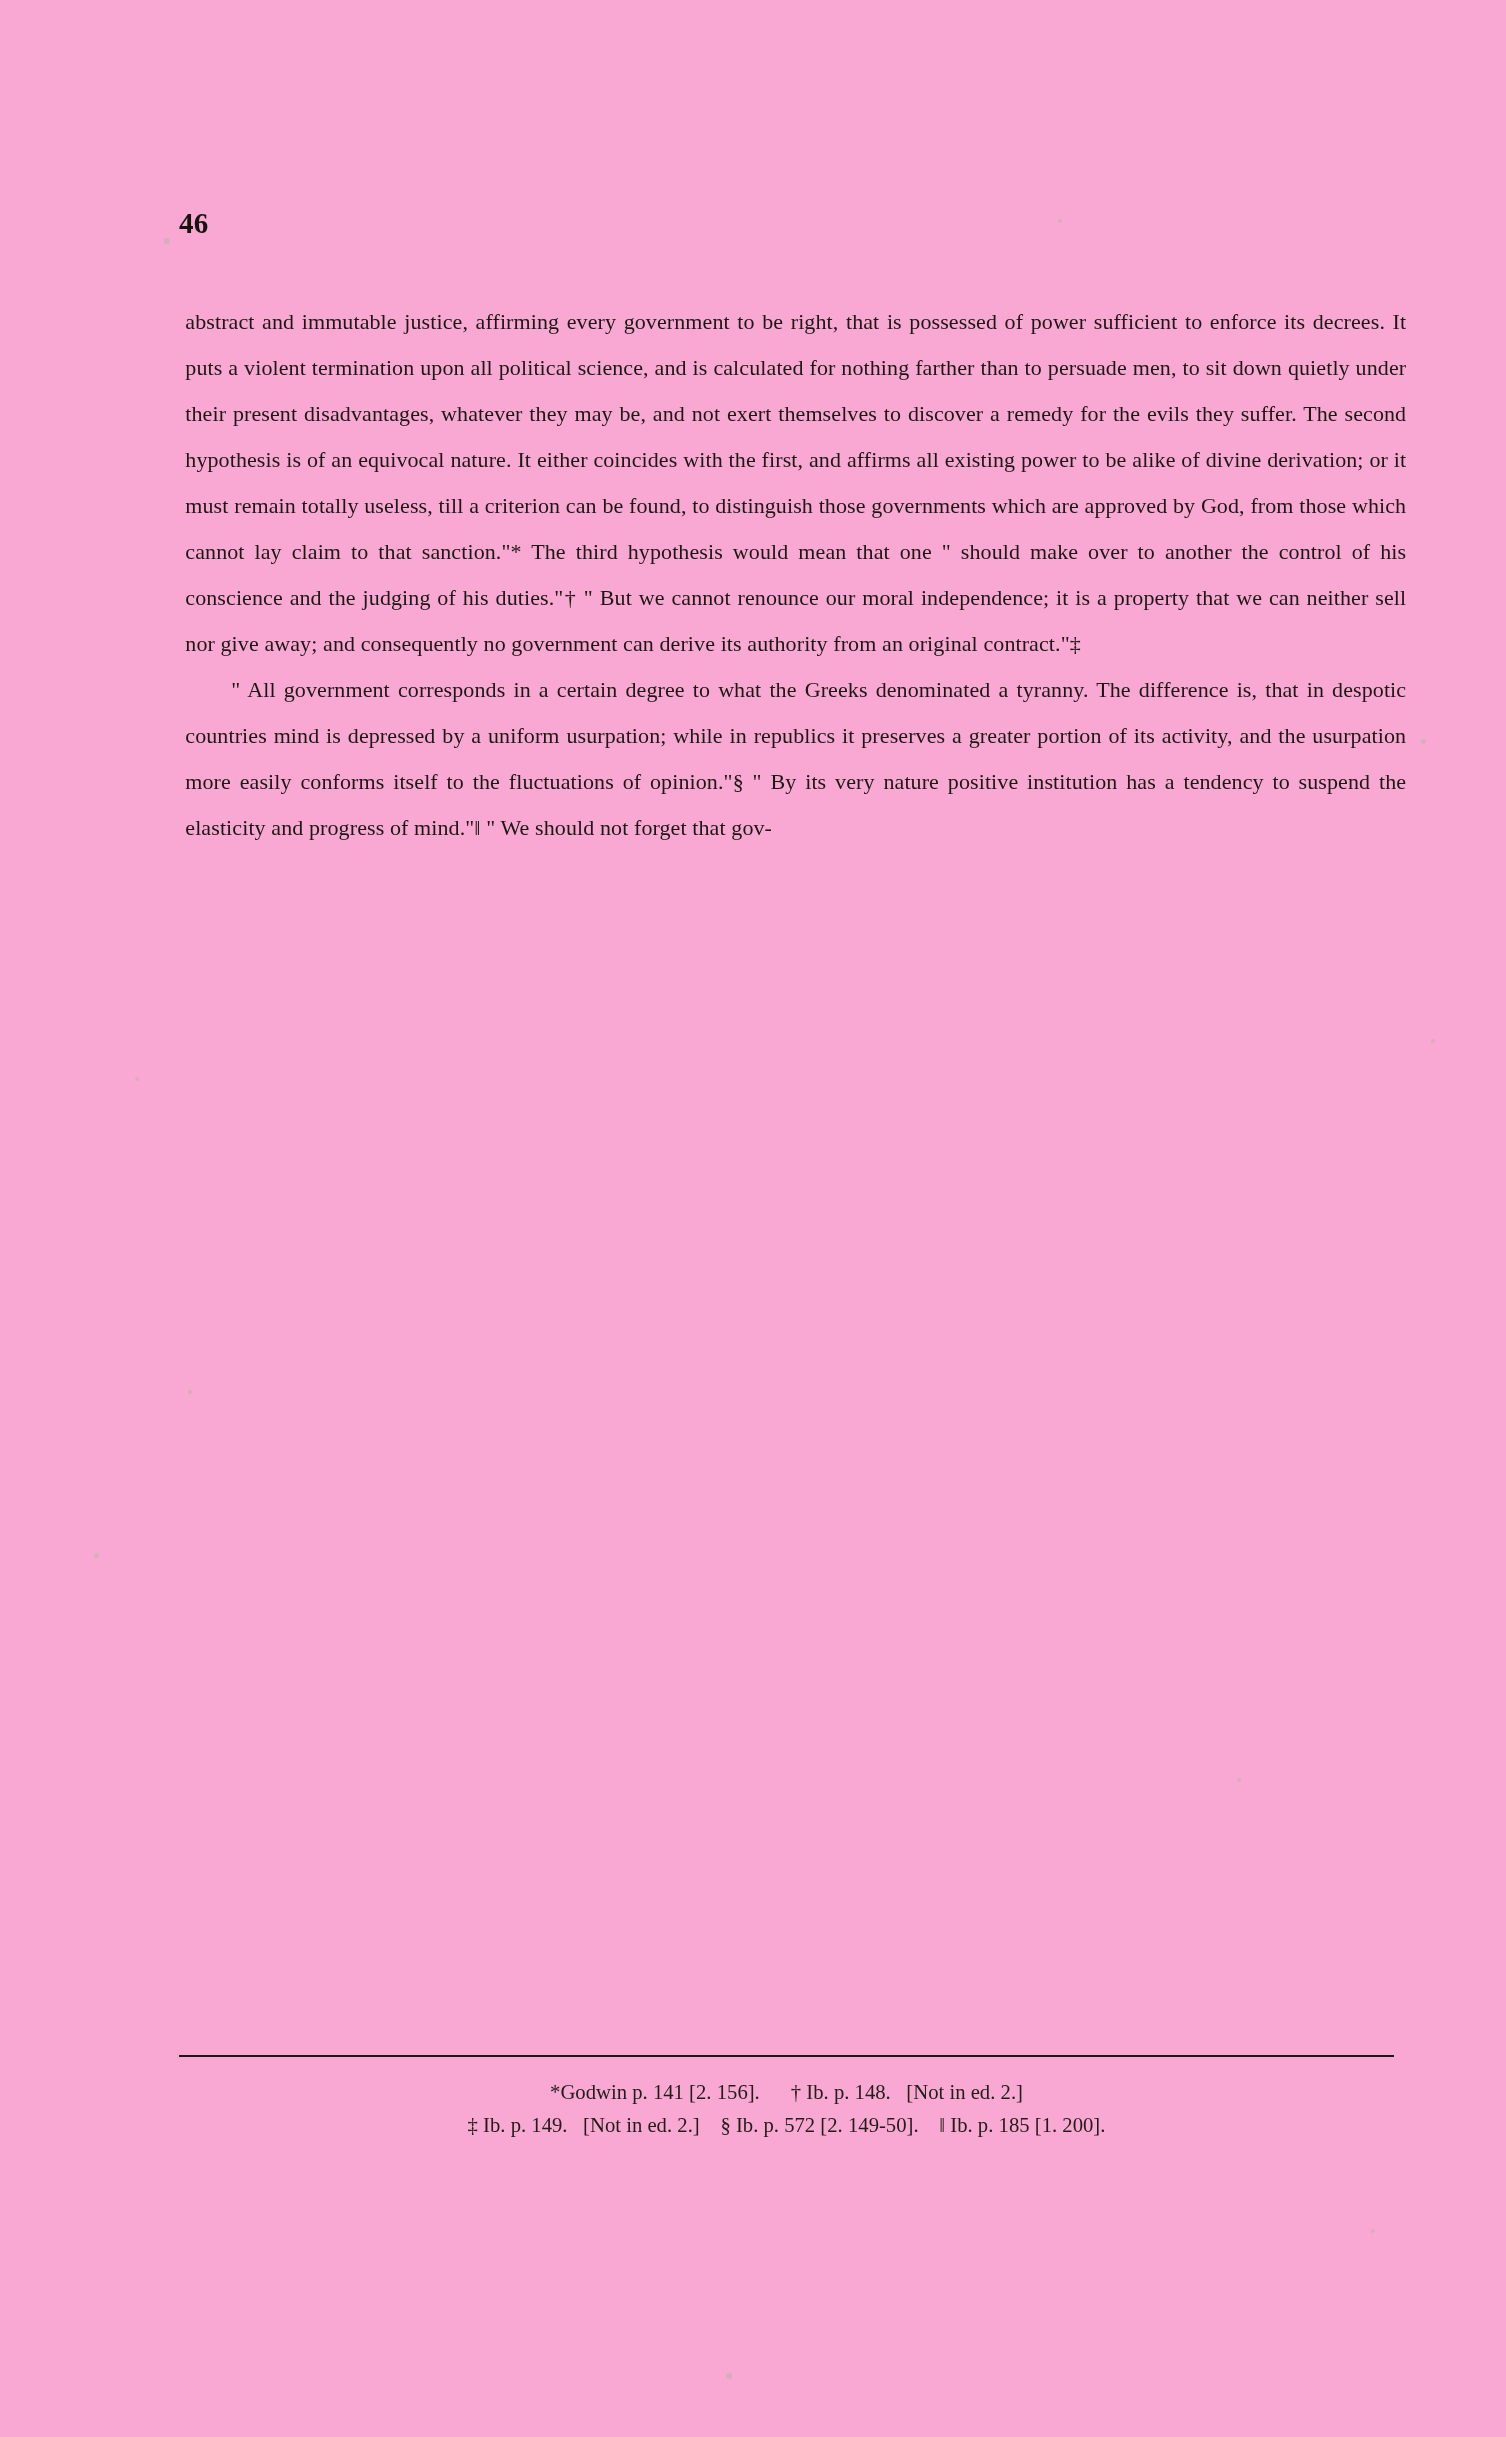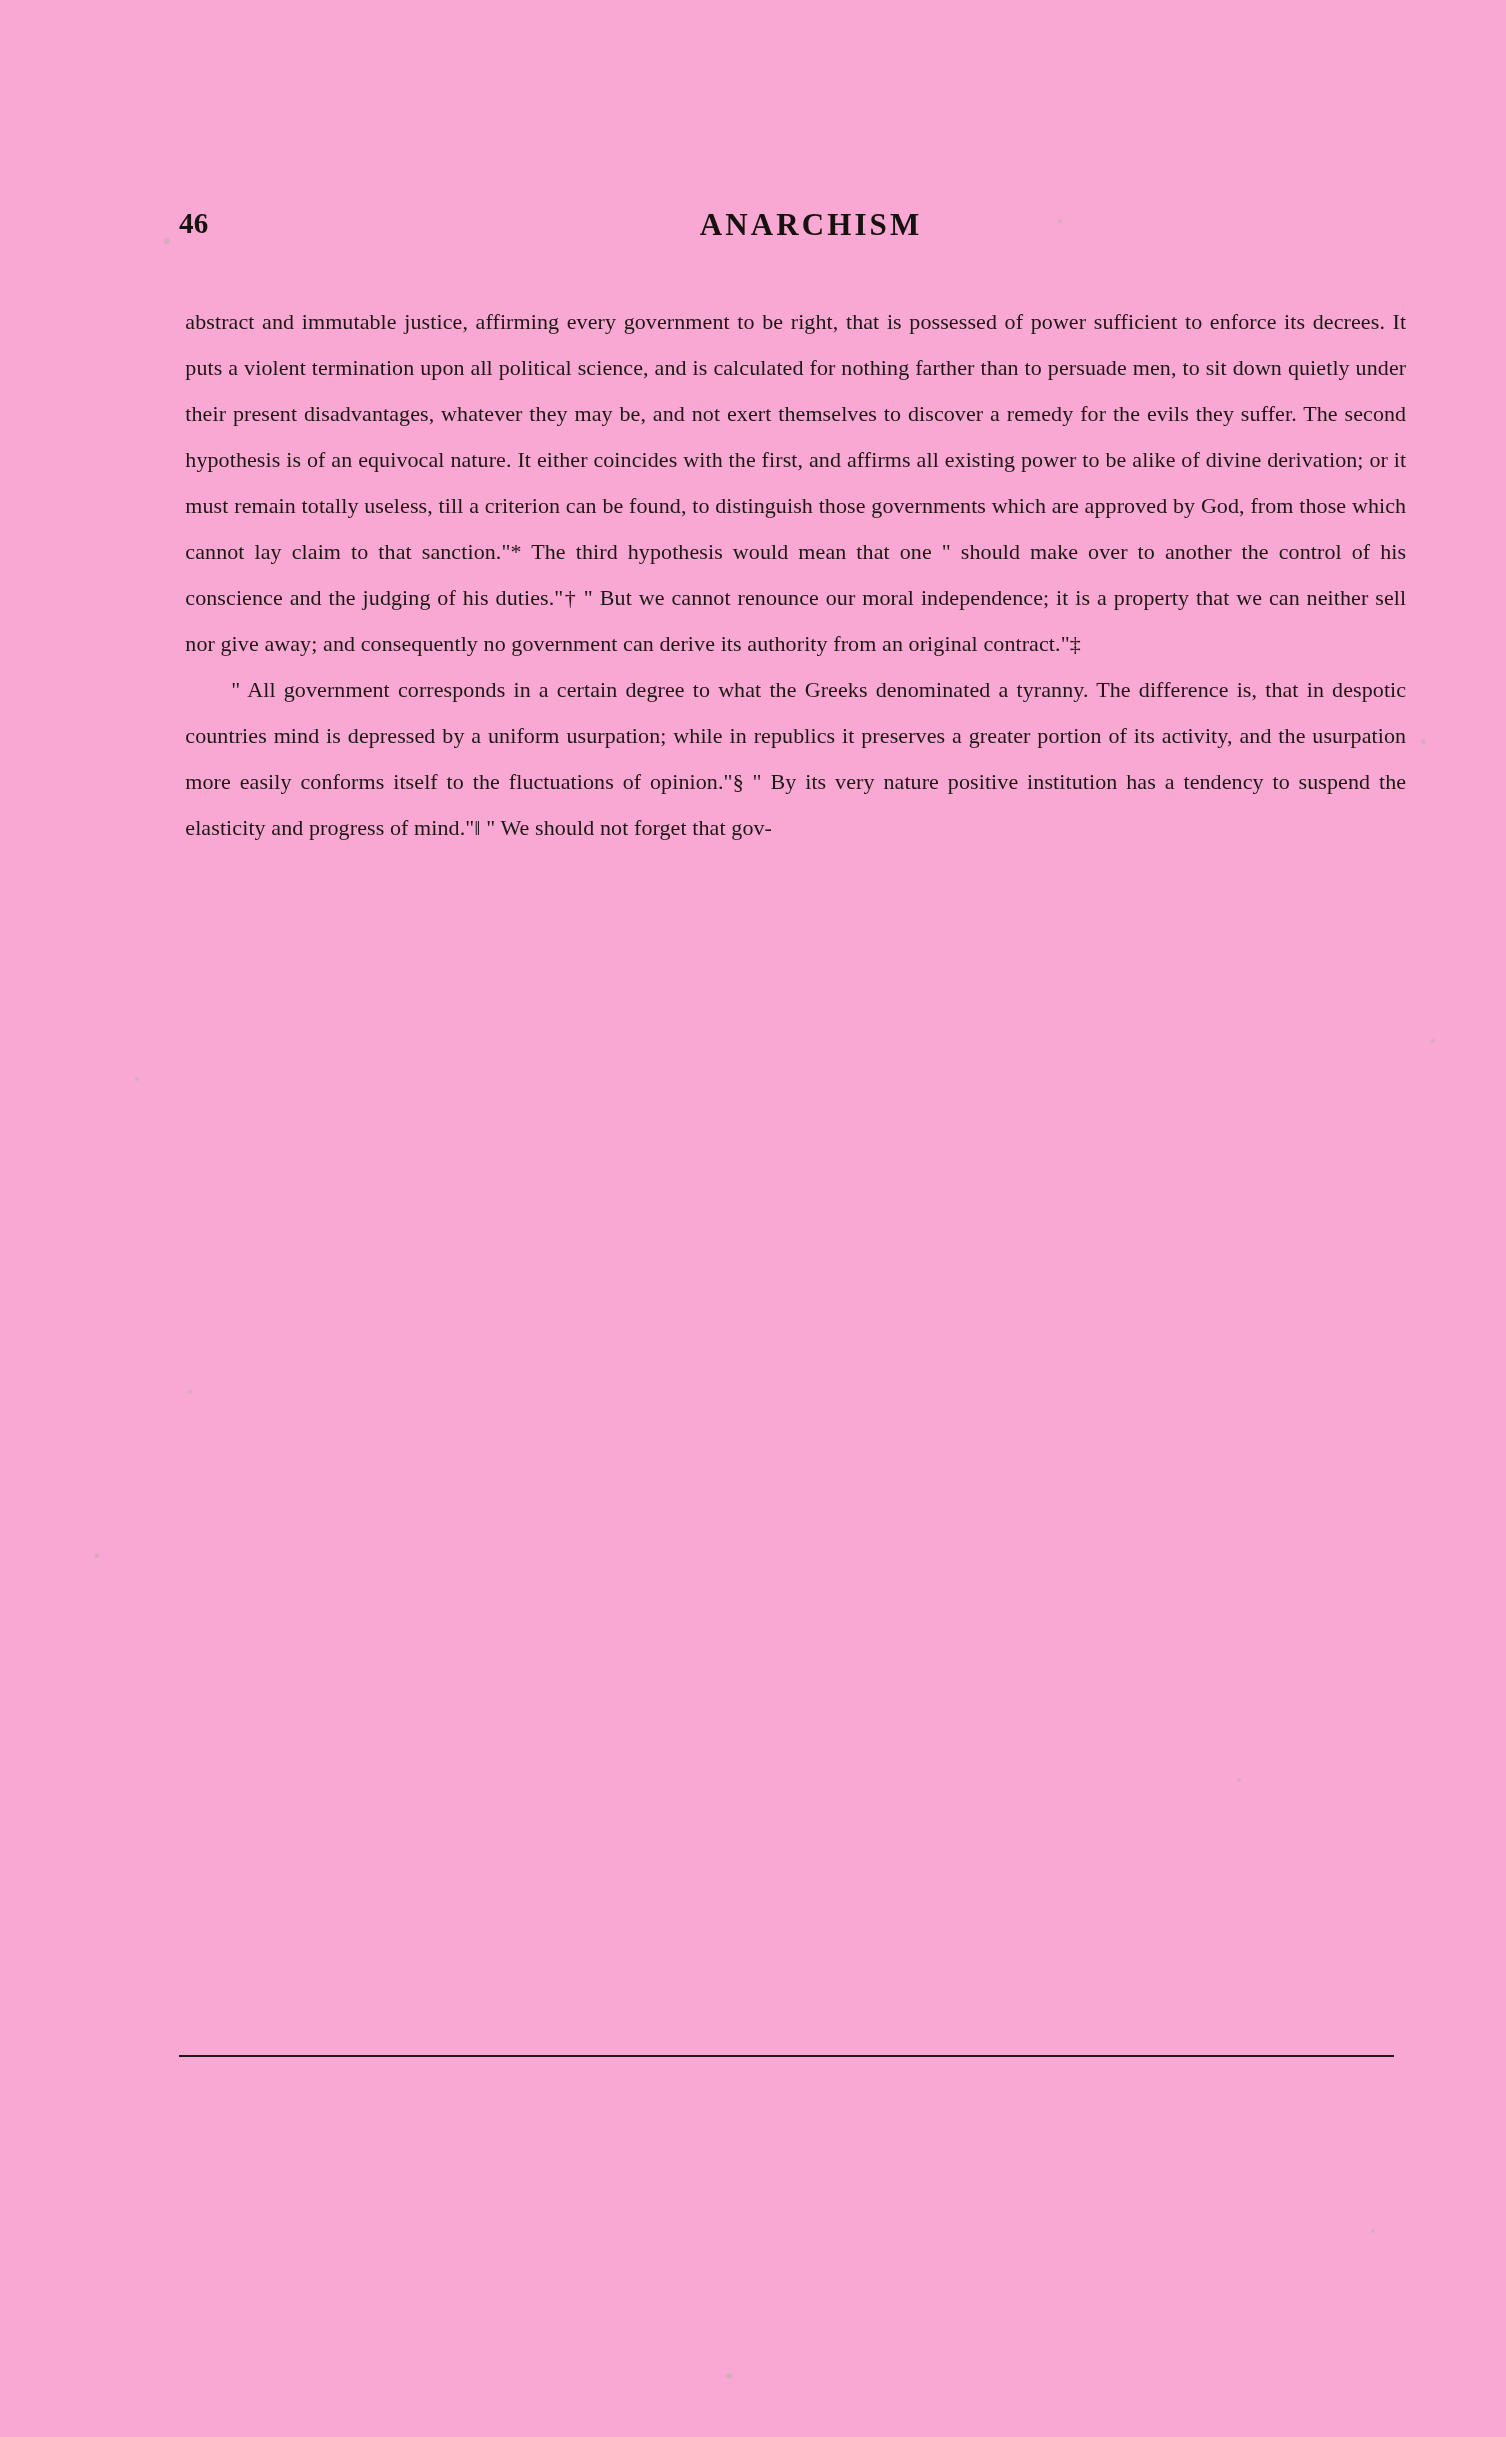--- a/index.html
+++ b/index.html
@@ -111,27 +111,30 @@
   <div class="speck" style="left:94px;  top:1553px; width:5px;  height:5px;"></div>
   <div class="speck" style="left:1371px; top:2229px; width:4.4px;  height:4.4px;"></div>
   <div class="speck" style="left:726px; top:2373px; width:5.6px;  height:5.6px;"></div>
   <div class="speck" style="left:188px;  top:1390px; width:3.8px;  height:3.8px;"></div>
   <div class="speck" style="left:1237px; top:1778px; width:3.8px;  height:3.8px;"></div>
 
   <div class="page-inner">
 
     <div class="running-head">
       <div class="folio">46</div>
-      <div class="head-title">ANARCHISM</div>
     </div>
 
     <div class="body-text">
       <p>abstract and immutable justice, affirming every government to be right, that is possessed of power sufficient to enforce its decrees.   It puts a violent termination upon all political science, and is calculated for nothing farther than to persuade men, to sit down quietly under their present disadvantages, whatever they may be, and not exert themselves to discover a remedy for the evils they suffer.   The second hypothesis is of an equivocal nature.   It either coincides with the first, and affirms all existing power to be alike of divine derivation; or it must remain totally useless, till a criterion can be found, to distinguish those governments which are approved by God, from those which cannot lay claim to that sanction."*   The third hypothesis would mean that one " should make over to another the control of his conscience and the judging of his duties."†   " But we cannot renounce our moral independence;  it is a property that we can neither sell nor give away;  and consequently no government can derive its authority from an original contract."‡</p>
       <p class="indent">" All government corresponds in a certain degree to what the Greeks denominated a tyranny.   The difference is, that in despotic countries mind is depressed by a uniform usurpation;  while in republics it preserves a greater portion of its activity, and the usurpation more easily conforms itself to the fluctuations of opinion."§   " By its very nature positive institution has a tendency to suspend the elasticity and progress of mind."‖   " We should not forget that gov-</p>
     </div>
 
   </div>
 
   <div class="rule"></div>
 
+  <div class="footnotes">
+    <span class="fn-line"><span>*Godwin p. 141 [2. 156].</span>      <span>† Ib. p. 148.   [Not in ed. 2.]</span></span>
+    <span class="fn-line"><span>‡ Ib. p. 149.   [Not in ed. 2.]</span>    <span>§ Ib. p. 572 [2. 149-50].</span>    <span>‖ Ib. p. 185 [1. 200].</span></span>
+  </div>
 
 </div>
 
 
 </body></html>

